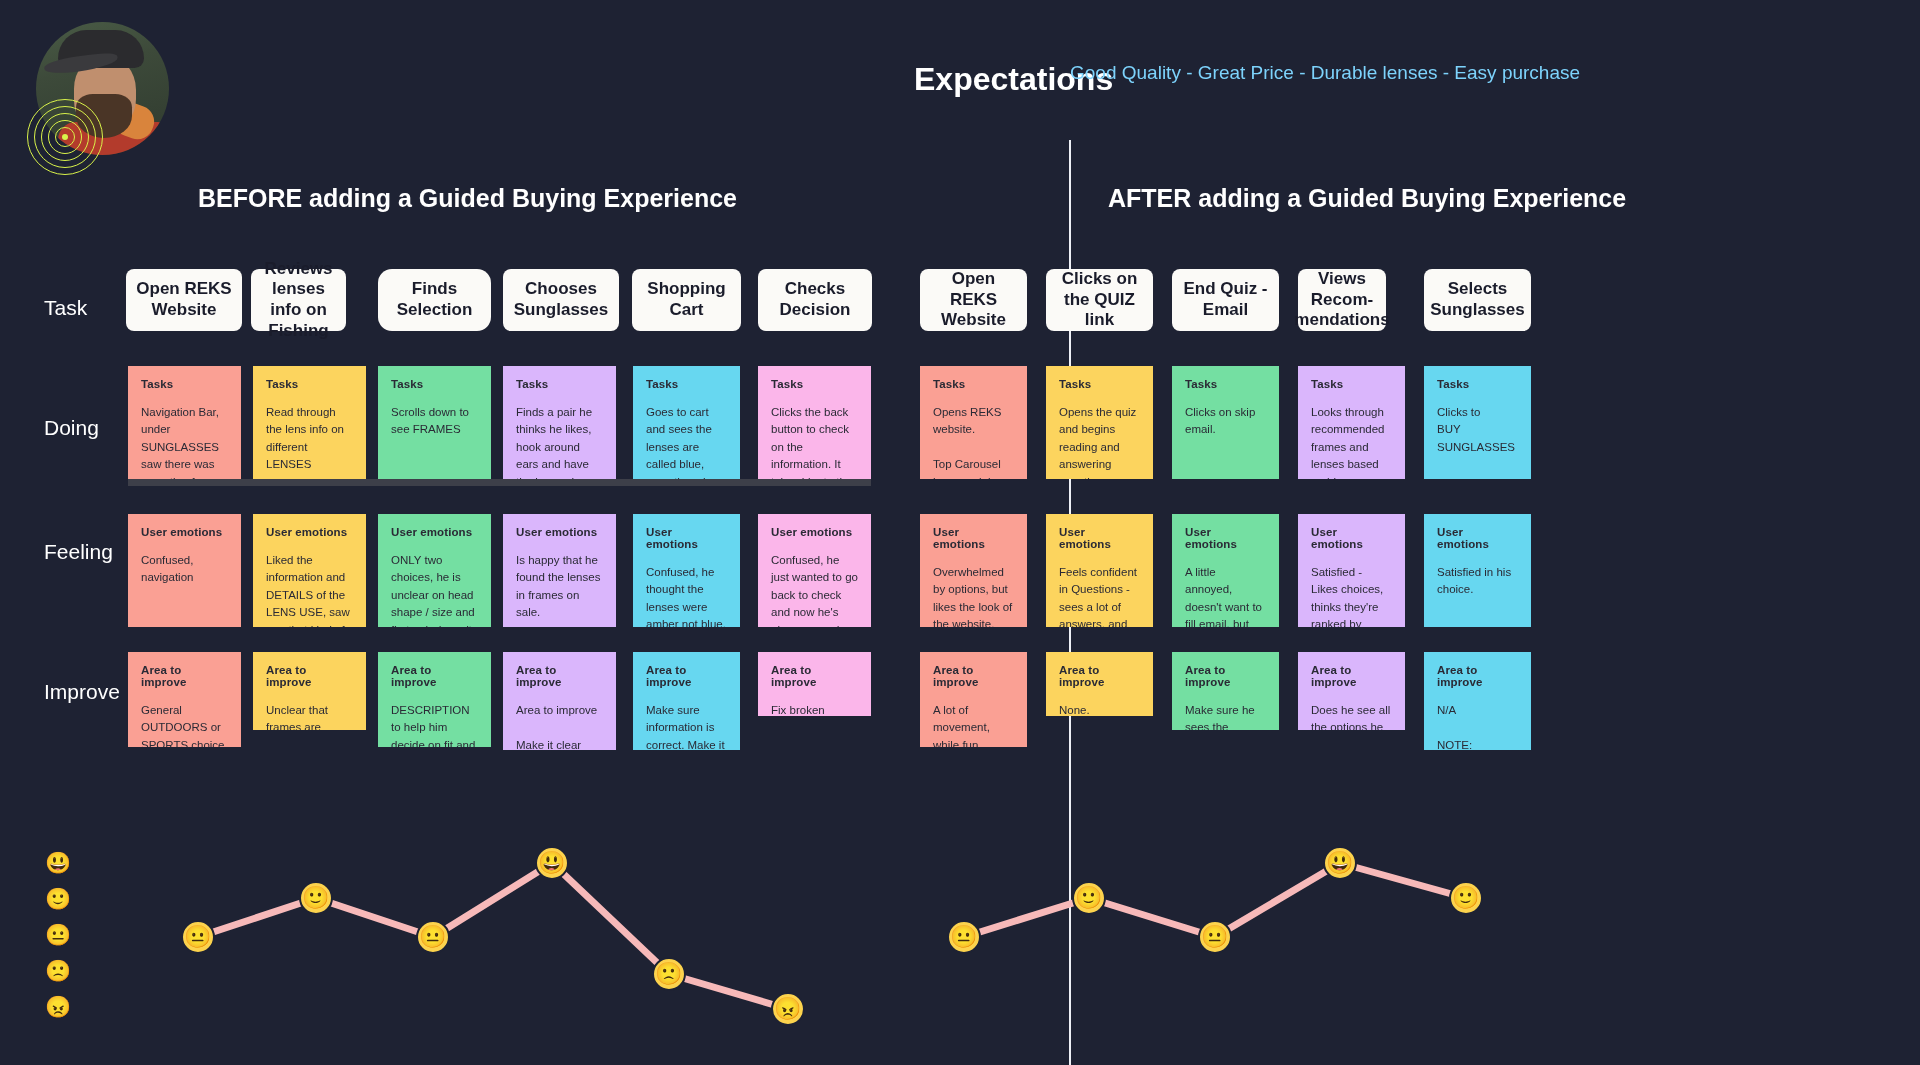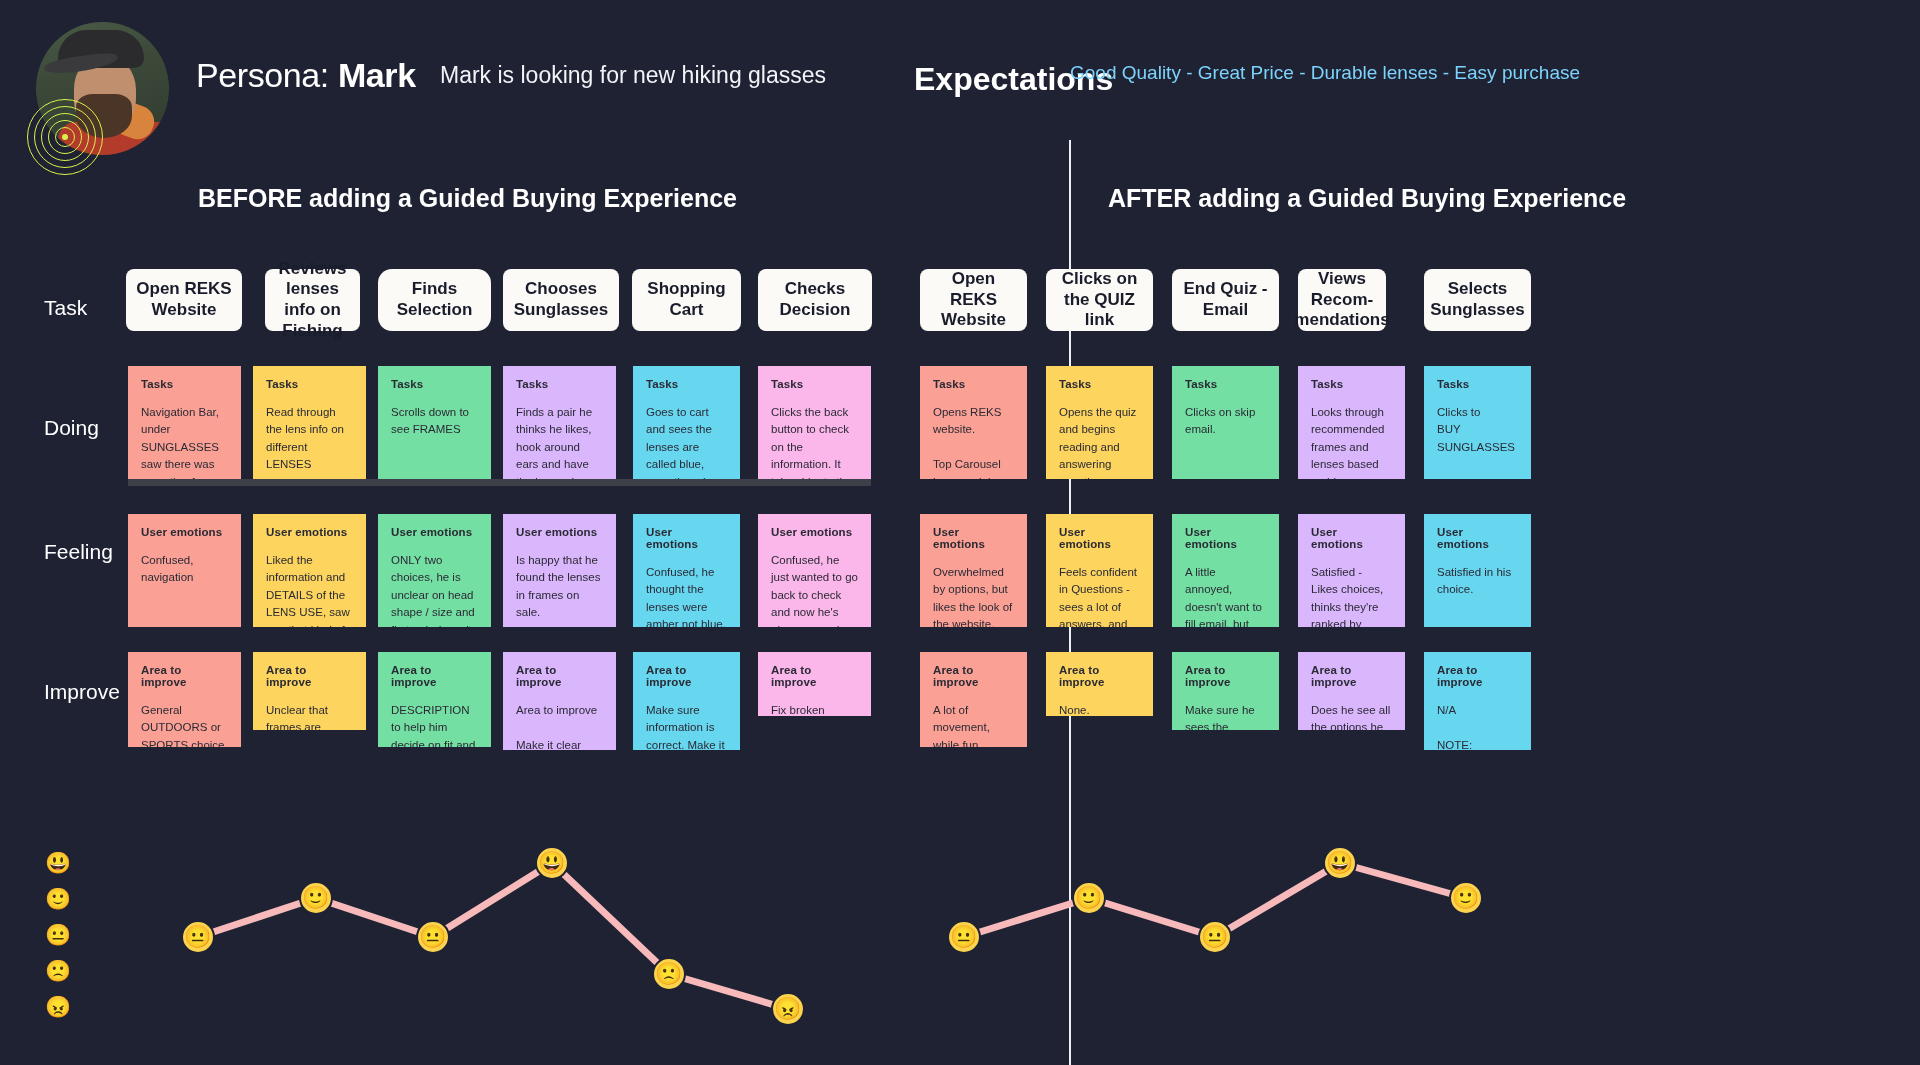--- a/index.html
+++ b/index.html
@@ -151,25 +151,20 @@
     <div class="rings">
       <span style="width:76px;height:76px;"></span>
       <span style="width:62px;height:62px;"></span>
       <span style="width:48px;height:48px;"></span>
       <span style="width:34px;height:34px;"></span>
       <span style="width:20px;height:20px;"></span>
       <span class="dot"></span>
     </div>
   </div>
 
-  <div class="persona-title">
-    <span class="lbl">Persona:</span>
-    <span class="nm">Mark</span>
-  </div>
-  <div class="persona-sub">Mark is looking for new hiking glasses</div>
   <div class="exp-label">Expectations</div>
   <div class="exp-value">Good Quality - Great Price - Durable lenses - Easy purchase</div>
 </div>
 
 <div class="divider"></div>
 
 <div class="sec-head" id="before-head">BEFORE adding a Guided Buying Experience</div>
 <div class="sec-head" id="after-head">AFTER adding a Guided Buying Experience</div>
 
 <div class="row-label" id="lbl-task">Task</div>
@@ -184,21 +179,21 @@
       <div class="note-b">Navigation Bar, under SUNGLASSES saw there was no option for outdoors, so he went to FISHING</div>
     </div>
     <div class="note" style="left: 128px; top: 514px; width: 113px; height: 113px; background: rgb(250, 160, 148);">
       <div class="note-h">User emotions</div>
       <div class="note-b">Confused, navigation</div>
     </div>
     <div class="note" style="left: 128px; top: 652px; width: 113px; height: 95px; background: rgb(250, 160, 148);">
       <div class="note-h">Area to improve</div>
       <div class="note-b">General OUTDOORS or SPORTS choice in menu! Separate into new pages!</div>
     </div>
-    <div class="task-card" style="left: 265px; width: 95px;">Reviews lenses info on Fishing</div>
+    <div class="task-card" style="left: 251px; width: 95px;">Reviews lenses info on Fishing</div>
     <div class="note" style="left: 253px; top: 366px; width: 113px; height: 113px; background: rgb(252, 212, 94);">
       <div class="note-h">Tasks</div>
       <div class="note-b">Read through the lens info on different LENSES</div>
     </div>
     <div class="note" style="left: 253px; top: 514px; width: 113px; height: 113px; background: rgb(252, 212, 94);">
       <div class="note-h">User emotions</div>
       <div class="note-b">Liked the information and DETAILS of the LENS USE, saw one that kind of fit his use needs</div>
     </div>
     <div class="note" style="left: 253px; top: 652px; width: 113px; height: 78px; background: rgb(252, 212, 94);">
       <div class="note-h">Area to improve</div>

